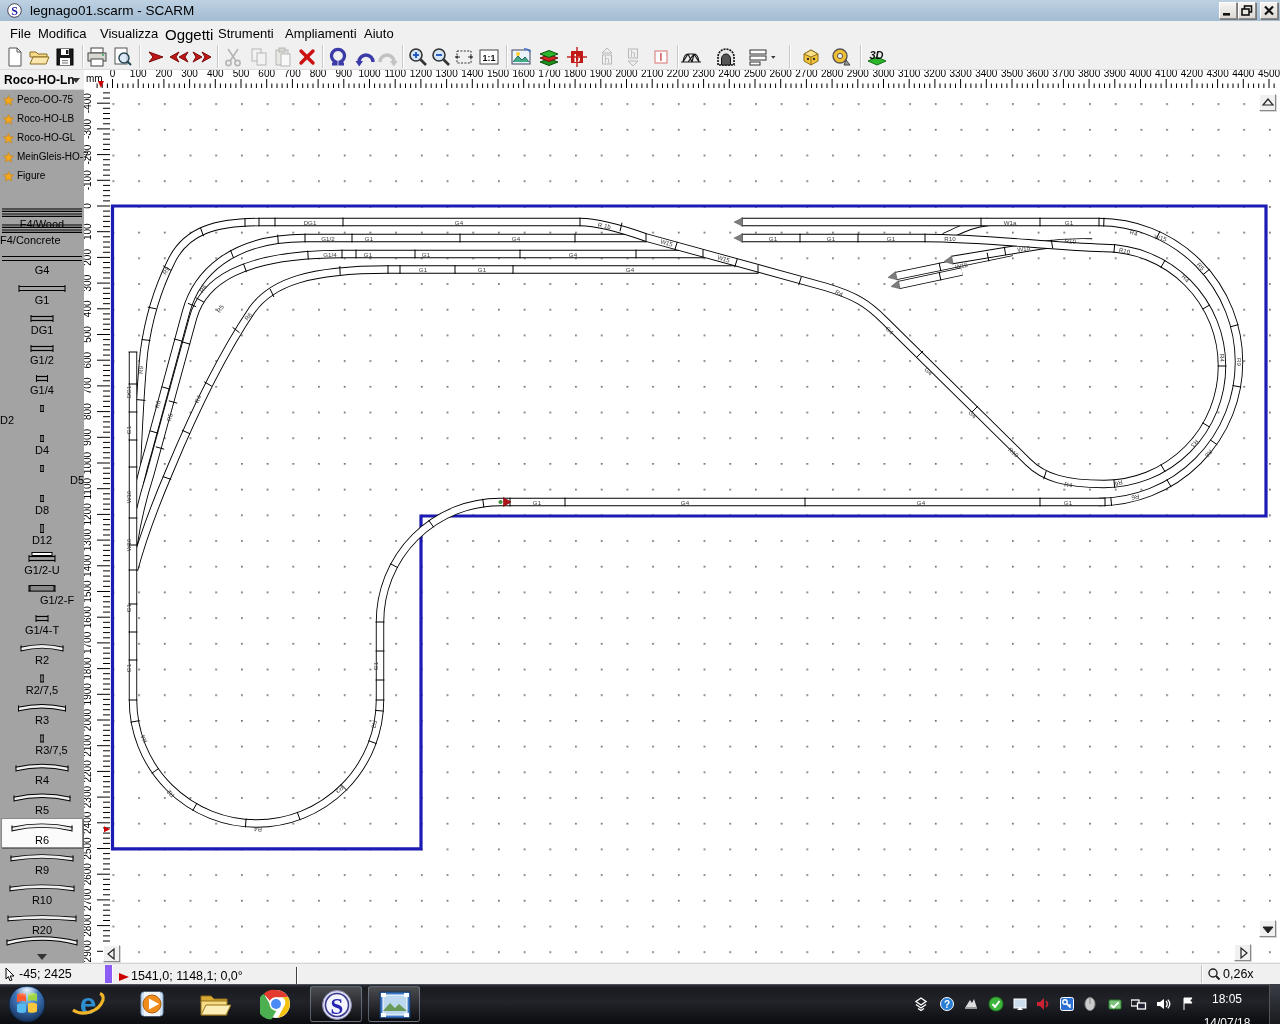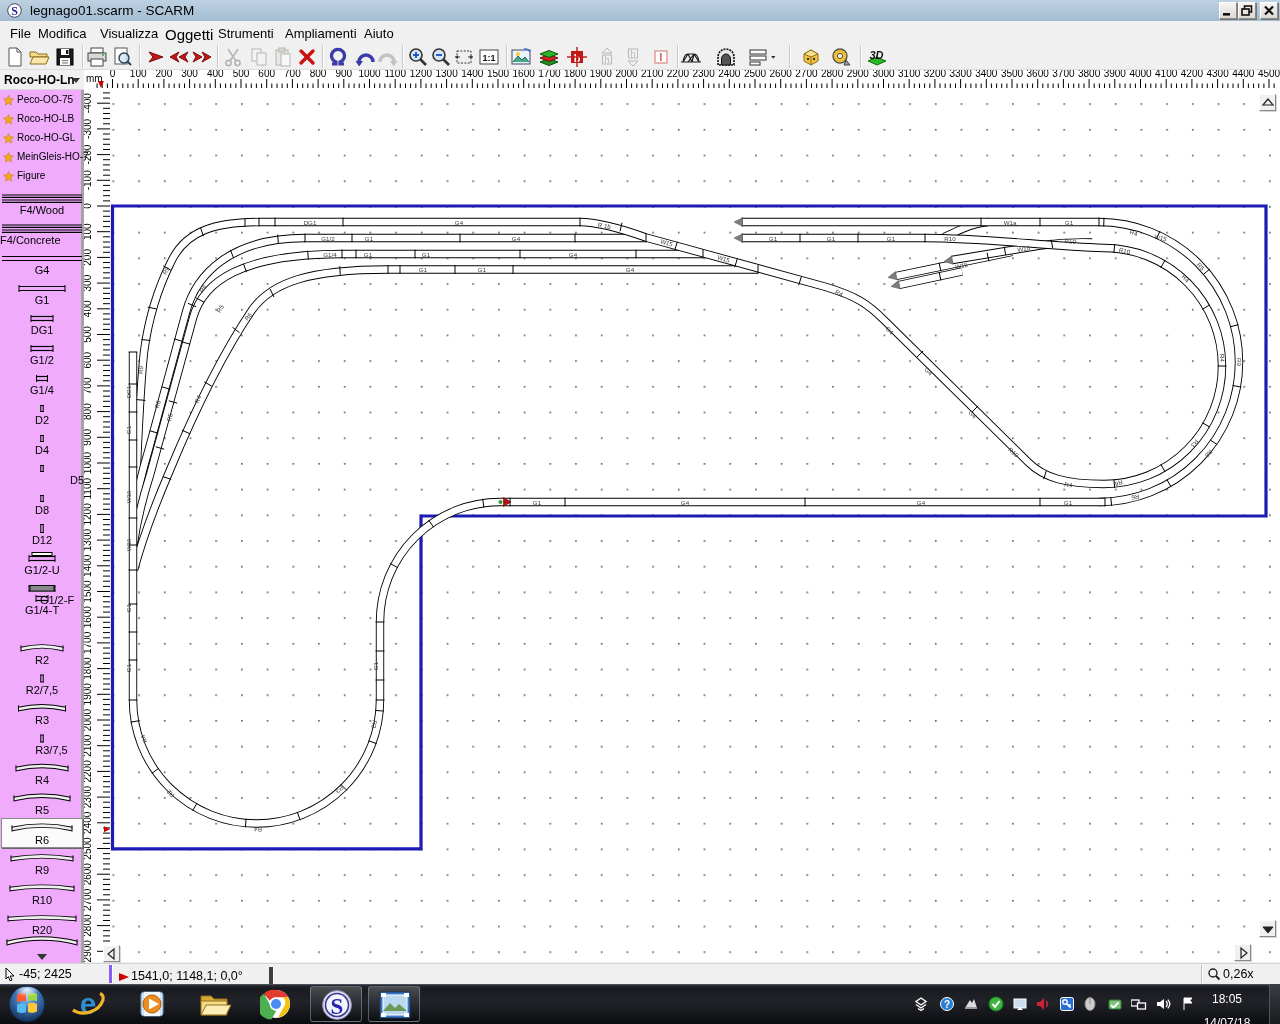--- a/index.html
+++ b/index.html
@@ -913,21 +913,21 @@
     </svg>
     <div style="position:absolute;left:82px;top:45px;width:2px;height:23px;border-left:1px solid #c9c9c9;border-right:1px solid #fff"></div>
     <div style="position:absolute;left:139px;top:45px;width:2px;height:23px;border-left:1px solid #c9c9c9;border-right:1px solid #fff"></div>
     <div style="position:absolute;left:217px;top:45px;width:2px;height:23px;border-left:1px solid #c9c9c9;border-right:1px solid #fff"></div>
     <div style="position:absolute;left:322px;top:45px;width:2px;height:23px;border-left:1px solid #c9c9c9;border-right:1px solid #fff"></div>
     <div style="position:absolute;left:402px;top:45px;width:2px;height:23px;border-left:1px solid #c9c9c9;border-right:1px solid #fff"></div>
     <div style="position:absolute;left:506px;top:45px;width:2px;height:23px;border-left:1px solid #c9c9c9;border-right:1px solid #fff"></div>
     <div style="position:absolute;left:677px;top:45px;width:2px;height:23px;border-left:1px solid #c9c9c9;border-right:1px solid #fff"></div>
     <div style="position:absolute;left:789px;top:45px;width:2px;height:23px;border-left:1px solid #c9c9c9;border-right:1px solid #fff"></div>
     <div style="position:absolute;left:860px;top:45px;width:2px;height:23px;border-left:1px solid #c9c9c9;border-right:1px solid #fff"></div>
-<div style="position:absolute;left:0;top:70px;width:84px;height:893px;background:#f0abfc;border-right:3px solid #a3a3a3">
+<div style="position:absolute;left:0;top:70px;width:84px;height:893px;background:#a3a3a3;border-right:1px solid #a3a3a3">
  <div style="position:absolute;left:0;top:0;width:84px;height:20px;background:#f0f0f0;border-bottom:1px solid #d8d8d8">
    <span style="position:absolute;left:4px;top:3px;font-size:12px;font-weight:bold;color:#000">Roco-HO-Ln</span>
    <svg width="9" height="6" style="position:absolute;left:72px;top:8px">
           <polygon points="0,0 8,0 4,5" fill="#333"></polygon>
         </svg>
  </div>
  <div style="position:absolute;left:0;top:21px;width:84px;height:19px;font-size:10px;color:#000;white-space:nowrap">
         <svg width="11" height="11" style="position:absolute;left:3px;top:4px" viewBox="0 0 12 12">
           <polygon points="6,0.5 7.6,4 11.5,4.4 8.6,7 9.4,11 6,8.9 2.6,11 3.4,7 0.5,4.4 4.4,4" fill="#f4a81e" stroke="#c07d10" stroke-width="0.6"></polygon>
         </svg>
@@ -950,21 +950,21 @@
           <polygon points="6,0.5 7.6,4 11.5,4.4 8.6,7 9.4,11 6,8.9 2.6,11 3.4,7 0.5,4.4 4.4,4" fill="#f4a81e" stroke="#c07d10" stroke-width="0.6"></polygon>
         </svg>
         <span style="position:absolute;left:17px;top:3px">MeinGleis-HO-7</span>
       </div>
       <div style="position:absolute;left:0;top:97px;width:84px;height:19px;font-size:10px;color:#000;white-space:nowrap">
         <svg width="11" height="11" style="position:absolute;left:3px;top:4px" viewBox="0 0 12 12">
           <polygon points="6,0.5 7.6,4 11.5,4.4 8.6,7 9.4,11 6,8.9 2.6,11 3.4,7 0.5,4.4 4.4,4" fill="#f4a81e" stroke="#c07d10" stroke-width="0.6"></polygon>
         </svg>
         <span style="position:absolute;left:17px;top:3px">Figure</span>
       </div>
-      <div style="position:absolute;left:0;top:122px;width:95px;height:30px">
+      <div style="position:absolute;left:0;top:136px;width:95px;height:30px">
         <svg width="84" height="20" viewBox="0 0 84 20" style="position:absolute;left:0;top:0">
           <path d="M2,3 h80 M2,5.4 h80 M2,8 h80 M2,10.4 h80" stroke="#000" stroke-width="1.1" fill="none"></path>
         </svg>
         <div style="position:absolute;left:0;top:12px;width:84px;text-align:center;font-size:11px;color:#000">F4/Wood</div>
       </div>
       <div style="position:absolute;left:0;top:152px;width:84px;height:30px">
         <svg width="84" height="20" viewBox="0 0 84 20" style="position:absolute;left:0;top:0">
           <path d="M2,3 h80 M2,5.4 h80 M2,8 h80 M2,10.4 h80" stroke="#000" stroke-width="1.1" fill="none"></path>
         </svg>
         <div style="position:absolute;left:0;top:12px;width:84px;text-align:left;font-size:11px;color:#000">F4/Concrete</div>
@@ -1011,21 +1011,21 @@
         </svg>
         <div style="position:absolute;left:0;top:12px;width:84px;text-align:center;font-size:11px;color:#000">G1/4</div>
       </div>
       <div style="position:absolute;left:0;top:332px;width:84px;height:30px">
         <svg width="84" height="20" viewBox="0 0 84 20" style="position:absolute;left:0;top:0">
           <line x1="40.8" y1="3.5" x2="40.8" y2="9.5" stroke="#000" stroke-width="1"></line>
           <line x1="43.2" y1="3.5" x2="43.2" y2="9.5" stroke="#000" stroke-width="1"></line>
           <line x1="40" y1="3.5" x2="44" y2="3.5" stroke="#000"></line>
           <line x1="40" y1="9.5" x2="44" y2="9.5" stroke="#000"></line>
         </svg>
-        <div style="position:absolute;left:0;top:12px;width:84px;text-align:center;font-size:11px;color:#000">D2</div>
+        <div style="position:absolute;left:0;top:12px;width:84px;text-align:left;font-size:11px;color:#000">D2</div>
       </div>
       <div style="position:absolute;left:0;top:362px;width:84px;height:30px">
         <svg width="84" height="20" viewBox="0 0 84 20" style="position:absolute;left:0;top:0">
           <line x1="40.8" y1="3.5" x2="40.8" y2="9.5" stroke="#000" stroke-width="1"></line>
           <line x1="43.2" y1="3.5" x2="43.2" y2="9.5" stroke="#000" stroke-width="1"></line>
           <line x1="40" y1="3.5" x2="44" y2="3.5" stroke="#000"></line>
           <line x1="40" y1="9.5" x2="44" y2="9.5" stroke="#000"></line>
         </svg>
         <div style="position:absolute;left:0;top:12px;width:84px;text-align:center;font-size:11px;color:#000">D4</div>
       </div>
@@ -1069,21 +1069,21 @@
       <div style="position:absolute;left:0;top:512px;width:84px;height:30px">
         <svg width="84" height="20" viewBox="0 0 84 20" style="position:absolute;left:0;top:0">
           <line x1="29.0" y1="4.5" x2="55.0" y2="4.5" stroke="#000" stroke-width="1.2"></line>
           <line x1="29.0" y1="8.5" x2="55.0" y2="8.5" stroke="#000" stroke-width="1.2"></line>
           <line x1="29.0" y1="3" x2="29.0" y2="10" stroke="#000"></line>
           <line x1="55.0" y1="3" x2="55.0" y2="10" stroke="#000"></line>
           <rect x="30" y="3.5" width="24" height="5.6" fill="#888" stroke="#000"></rect>
         </svg>
         <div style="position:absolute;left:15px;top:12px;width:84px;text-align:center;font-size:11px;color:#000">G1/2-F</div>
       </div>
-      <div style="position:absolute;left:0;top:522px;width:72px;height:30px">
+      <div style="position:absolute;left:0;top:542px;width:72px;height:30px">
         <svg width="84" height="20" viewBox="0 0 84 20" style="position:absolute;left:0;top:0">
           <line x1="36.0" y1="4.5" x2="48.0" y2="4.5" stroke="#000" stroke-width="1.2"></line>
           <line x1="36.0" y1="8.5" x2="48.0" y2="8.5" stroke="#000" stroke-width="1.2"></line>
           <line x1="36.0" y1="3" x2="36.0" y2="10" stroke="#000"></line>
           <line x1="48.0" y1="3" x2="48.0" y2="10" stroke="#000"></line>
         </svg>
         <div style="position:absolute;left:0;top:12px;width:84px;text-align:center;font-size:11px;color:#000">G1/4-T</div>
       </div>
       <div style="position:absolute;left:0;top:572px;width:84px;height:30px">
         <svg width="84" height="20" viewBox="0 0 84 20" style="position:absolute;left:0;top:0">
@@ -1193,27 +1193,27 @@
         <polygon points="6,3 6,13 12,8" fill="none" stroke="#222" stroke-width="1.2"></polygon>
       </svg></div>
     <div style="position:absolute;left:1259px;top:94px;width:17px;height:17px;background:#f0f0f0;border-top:1px solid #fff;border-left:1px solid #fff;border-right:1.5px solid #888;border-bottom:1.5px solid #888;box-shadow:1px 1px 0 #d7d7d7"><svg width="16" height="16" viewBox="0 0 16 16">
         <polygon points="3,10 13,10 8,4" fill="none" stroke="#222" stroke-width="1.2"></polygon>
       </svg></div>
     <div style="position:absolute;left:1259px;top:920px;width:17px;height:17px;background:#f0f0f0;border-top:1px solid #fff;border-left:1px solid #fff;border-right:1.5px solid #888;border-bottom:1.5px solid #888;box-shadow:1px 1px 0 #d7d7d7"><svg width="16" height="16" viewBox="0 0 16 16">
         <polygon points="3,6 13,6 8,12" fill="#222" stroke="#222"></polygon>
       </svg></div>
 
 <div style="position:absolute;left:0;top:963px;width:1280px;height:21px;background:#f0f0f0;border-top:1px solid #d4d4d4">
- <div style="position:absolute;left:0px;top:1px;width:112px;height:18px;border-right:3px solid #8b5cf6;box-shadow:1px 0 0 #fff">
+ <div style="position:absolute;left:0px;top:1px;width:112px;height:18px;border-right:7px solid #8b5cf6;box-shadow:1px 0 0 #fff">
    <svg width="12" height="14" style="position:absolute;left:4px;top:2px" viewBox="0 0 12 14">
           <path d="M2,1 L10,9 L6.2,9 L8,13 L6,13.8 L4.4,9.6 L2,12 Z" fill="#fff" stroke="#000"></path>
         </svg>
    <span style="position:absolute;left:19px;top:2px;font-size:12.5px;color:#000">-45; 2425</span>
  </div>
- <div style="position:absolute;left:113px;top:3px;width:160px;height:18px;border-right:4px solid #404040;box-shadow:1px 0 0 #fff">
+ <div style="position:absolute;left:113px;top:3px;width:184px;height:18px;border-right:1px solid #404040;box-shadow:1px 0 0 #fff">
    <svg width="12" height="12" style="position:absolute;left:5px;top:4px">
           <polygon points="1,2 11,6 1,10" fill="#c00"></polygon>
         </svg>
    <span style="position:absolute;left:18px;top:2px;font-size:12.5px;color:#000">1541,0; 1148,1; 0,0°</span>
  </div>
  <div style="position:absolute;left:274px;top:1px;width:928px;height:18px;border-right:1px solid #c3c3c3;box-shadow:1px 0 0 #fff"></div>
  <div style="position:absolute;left:1203px;top:1px;width:77px;height:18px">
    <svg width="14" height="14" style="position:absolute;left:4px;top:2px" viewBox="0 0 14 14">
           <circle cx="6" cy="6" r="4" fill="none" stroke="#222" stroke-width="1.4"></circle>
           <line x1="9" y1="9" x2="12.5" y2="12.5" stroke="#222" stroke-width="2"></line>

